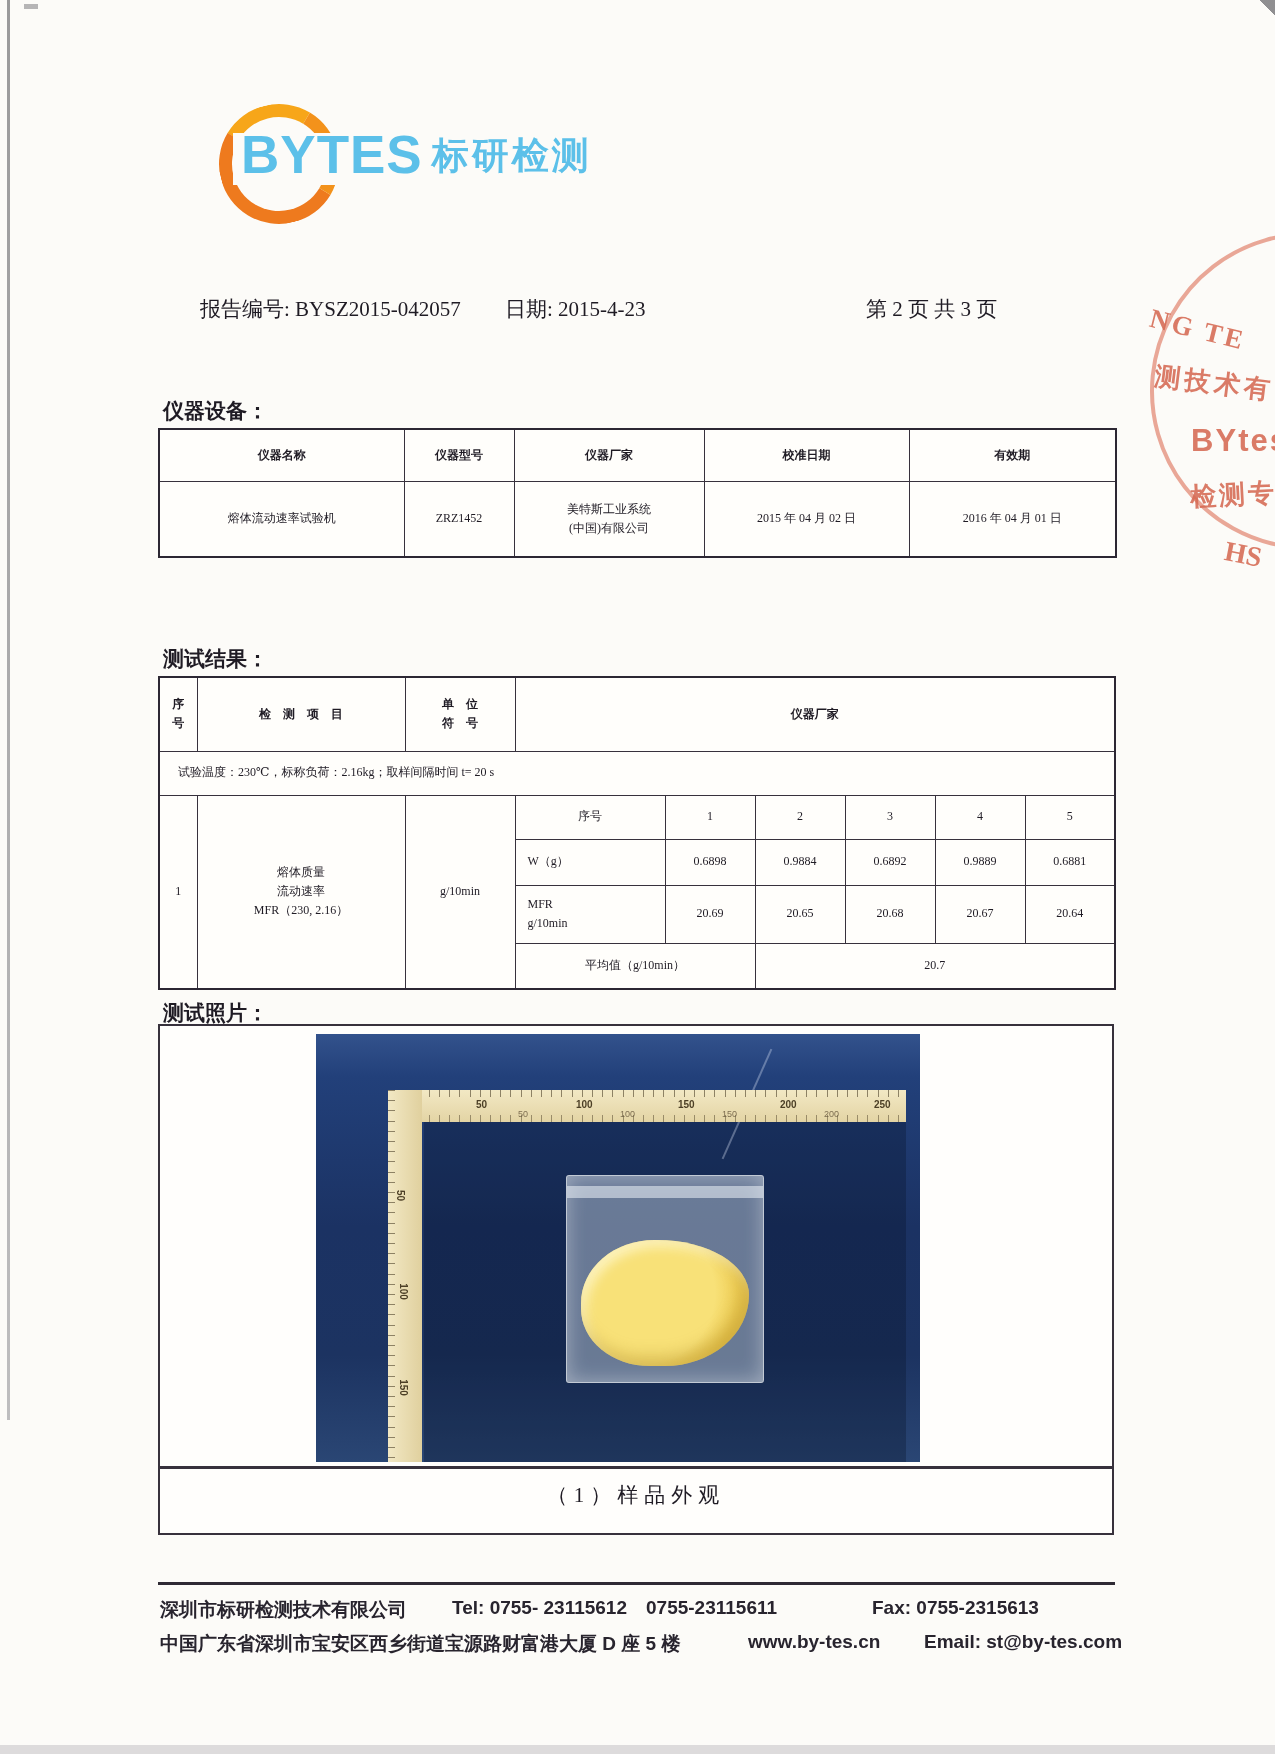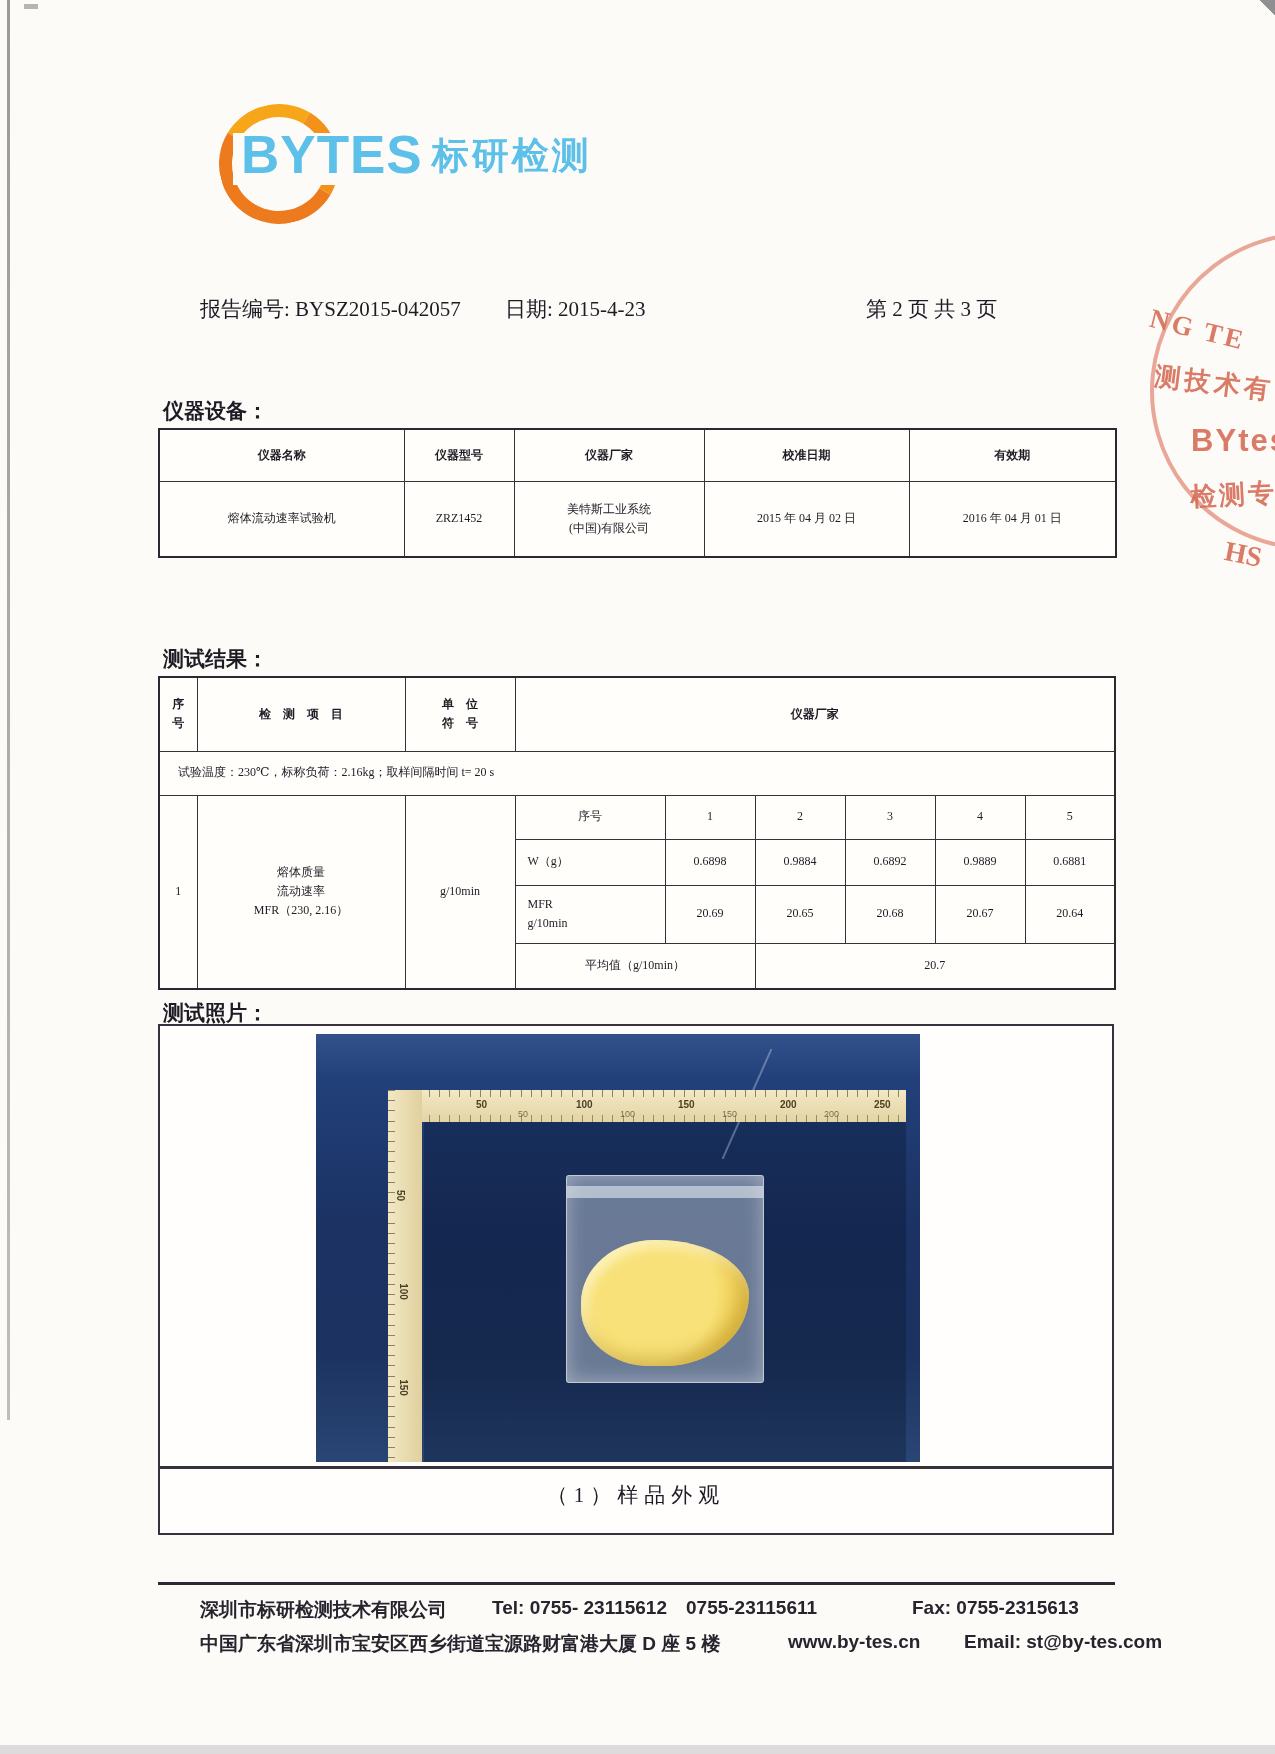--- a/index.html
+++ b/index.html
@@ -93,21 +93,21 @@
   .sf0 { left:16px; top:50px;  transform:rotate(30deg); font-size:27px; letter-spacing:3px;
          font-family:"Liberation Serif",serif; }
   .sf1 { left:6px;  top:104px; transform:rotate(23deg); font-size:26px; letter-spacing:4px; }
   .sf2 { left:26px; top:166px; transform:rotate(16deg); font-size:31px; letter-spacing:2px;
          font-family:"Liberation Sans",sans-serif; }
   .sf3 { left:10px; top:220px; transform:rotate(13deg); font-size:26px; letter-spacing:3px; }
   .sf4 { left:28px; top:278px; transform:rotate(27deg); font-size:28px;
          font-family:"Liberation Serif",serif; }
   
   .footer-rule { position:absolute; left:158px; top:1582px; width:957px; height:3px; background:#2e2a34; }
-  .ft { position:absolute; font-family:"Liberation Sans","DejaVu Sans",sans-serif; font-size:19px; color:#28242e; font-weight:bold;margin-left:40px; }
+  .ft { position:absolute; font-family:"Liberation Sans","DejaVu Sans",sans-serif; font-size:19px; color:#28242e; font-weight:bold; }
   .f-company { left:160px; top:1597px; }
   .f-tel1 { left:452px; top:1597px; }
   .f-tel2 { left:646px; top:1597px; }
   .f-fax  { left:872px; top:1597px; }
   .f-addr { left:160px; top:1631px; }
   .f-web  { left:748px; top:1631px; }
   .f-mail { left:924px; top:1631px; }
 </style>
 </head>
 <body>

